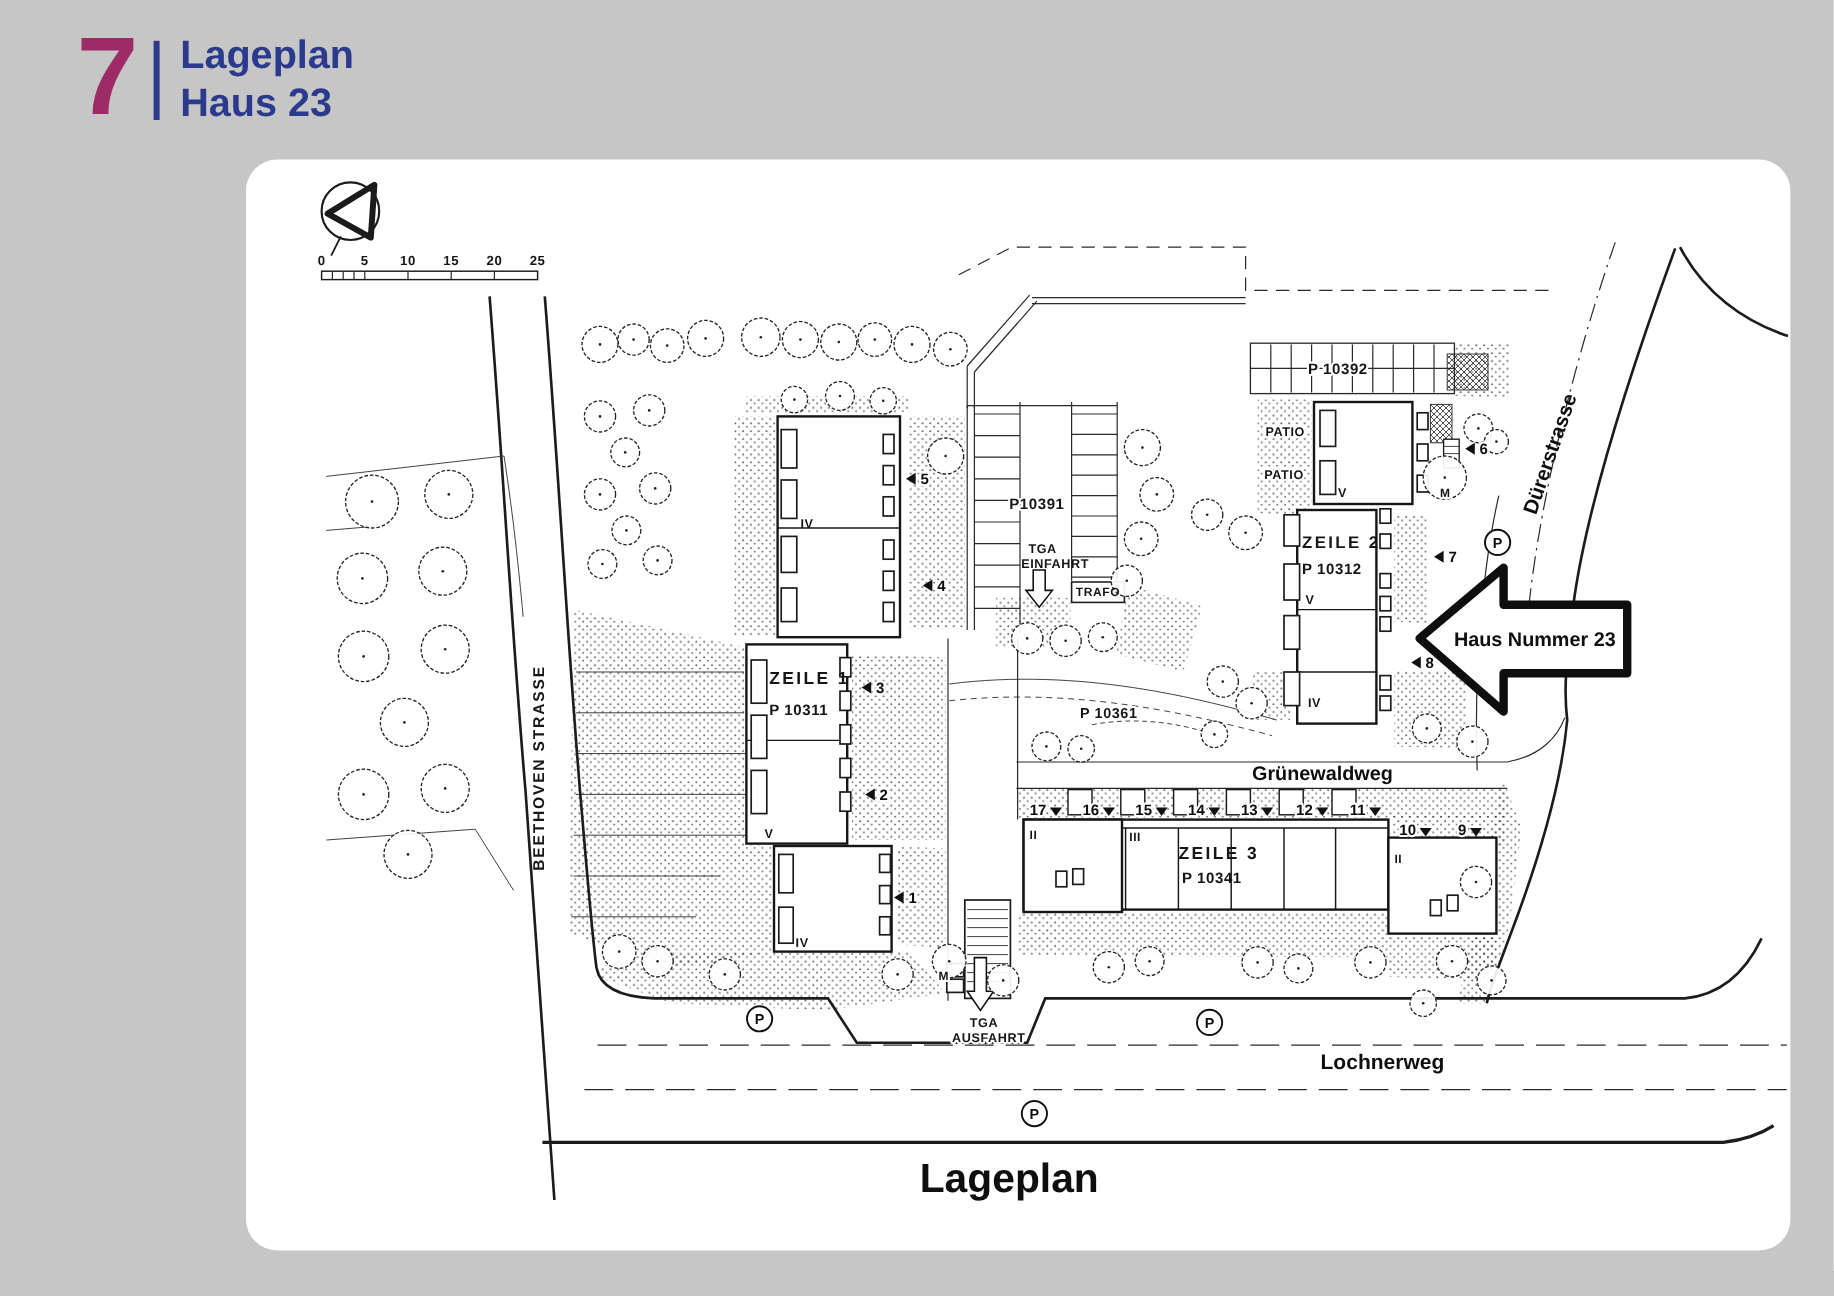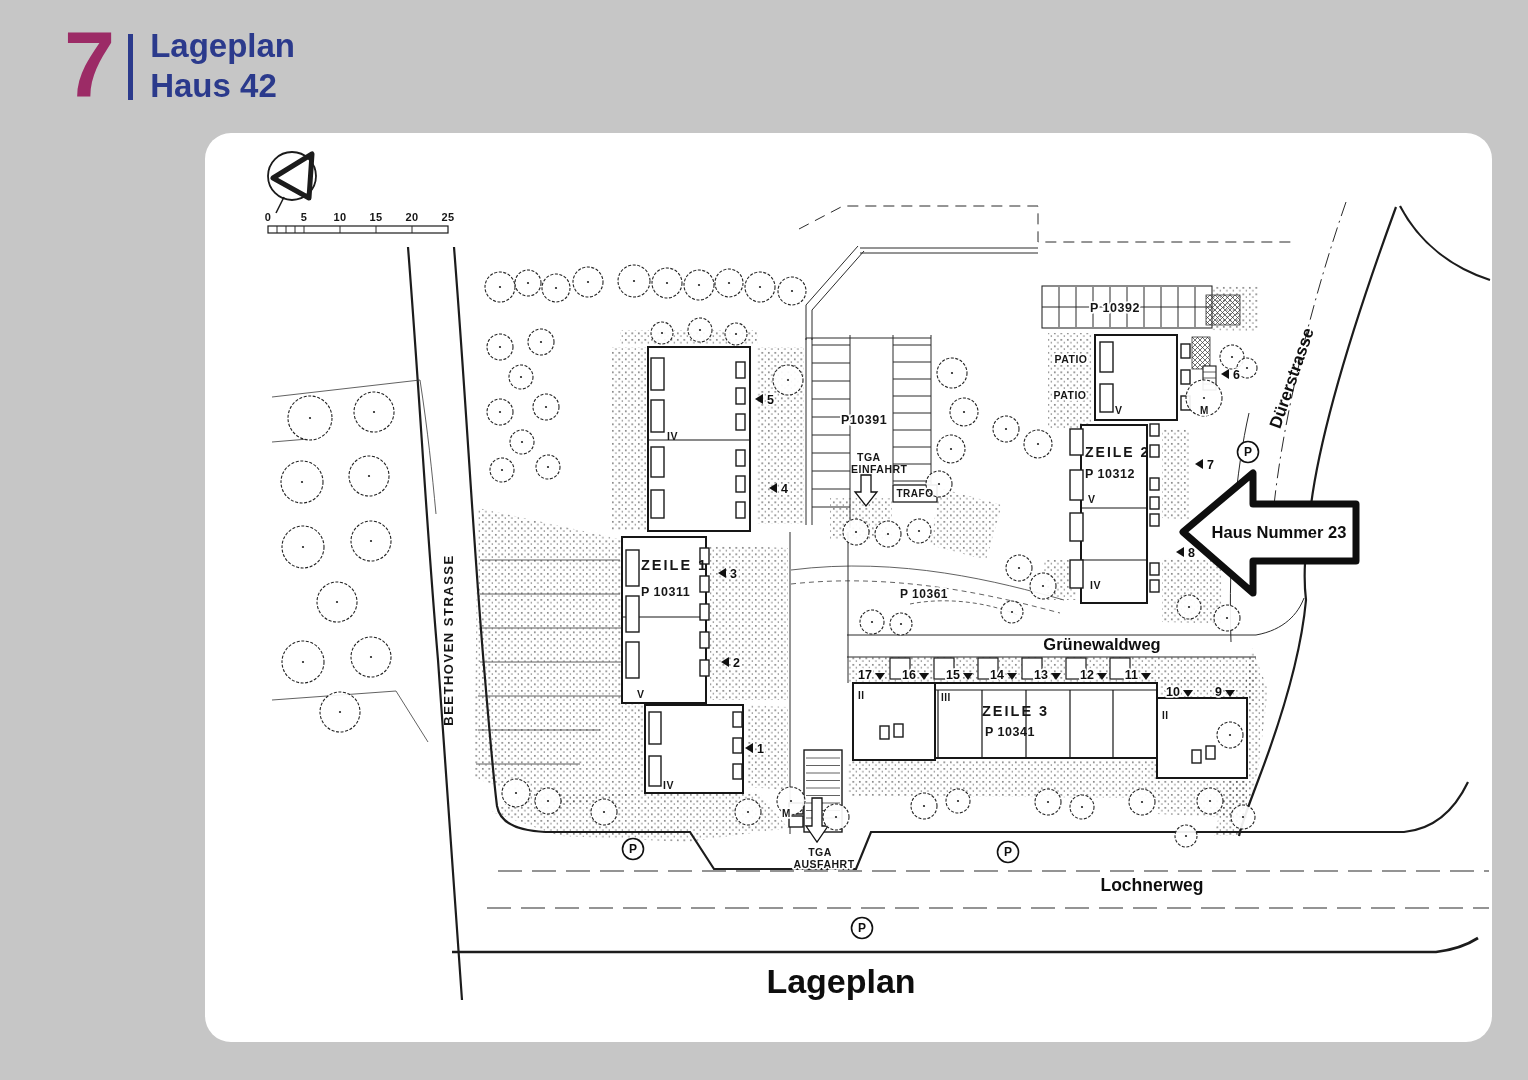--- a/index.html
+++ b/index.html
@@ -30,21 +30,21 @@
   .halo{paint-order:stroke;stroke:#fff;stroke-width:3.5px;stroke-linejoin:round}
 </style>
 </head>
 <body>
 
 <div class="hdr">
   <div class="pnum">7</div>
   <div class="hbar"></div>
   <div class="htitles">
     <div>Lageplan</div>
-    <div>Haus 42</div>
+    <div>Haus 23</div>
   </div>
 </div>
 
 <div class="card">
 <svg viewBox="205 133 1287 909">
   <defs>
     <pattern id="dots" width="6.5" height="6.5" patternUnits="userSpaceOnUse">
       <circle cx="1.8" cy="1.8" r="0.85" fill="#3a3a3a"></circle>
       <circle cx="4.9" cy="4.6" r="0.75" fill="#3a3a3a"></circle>
     </pattern>

